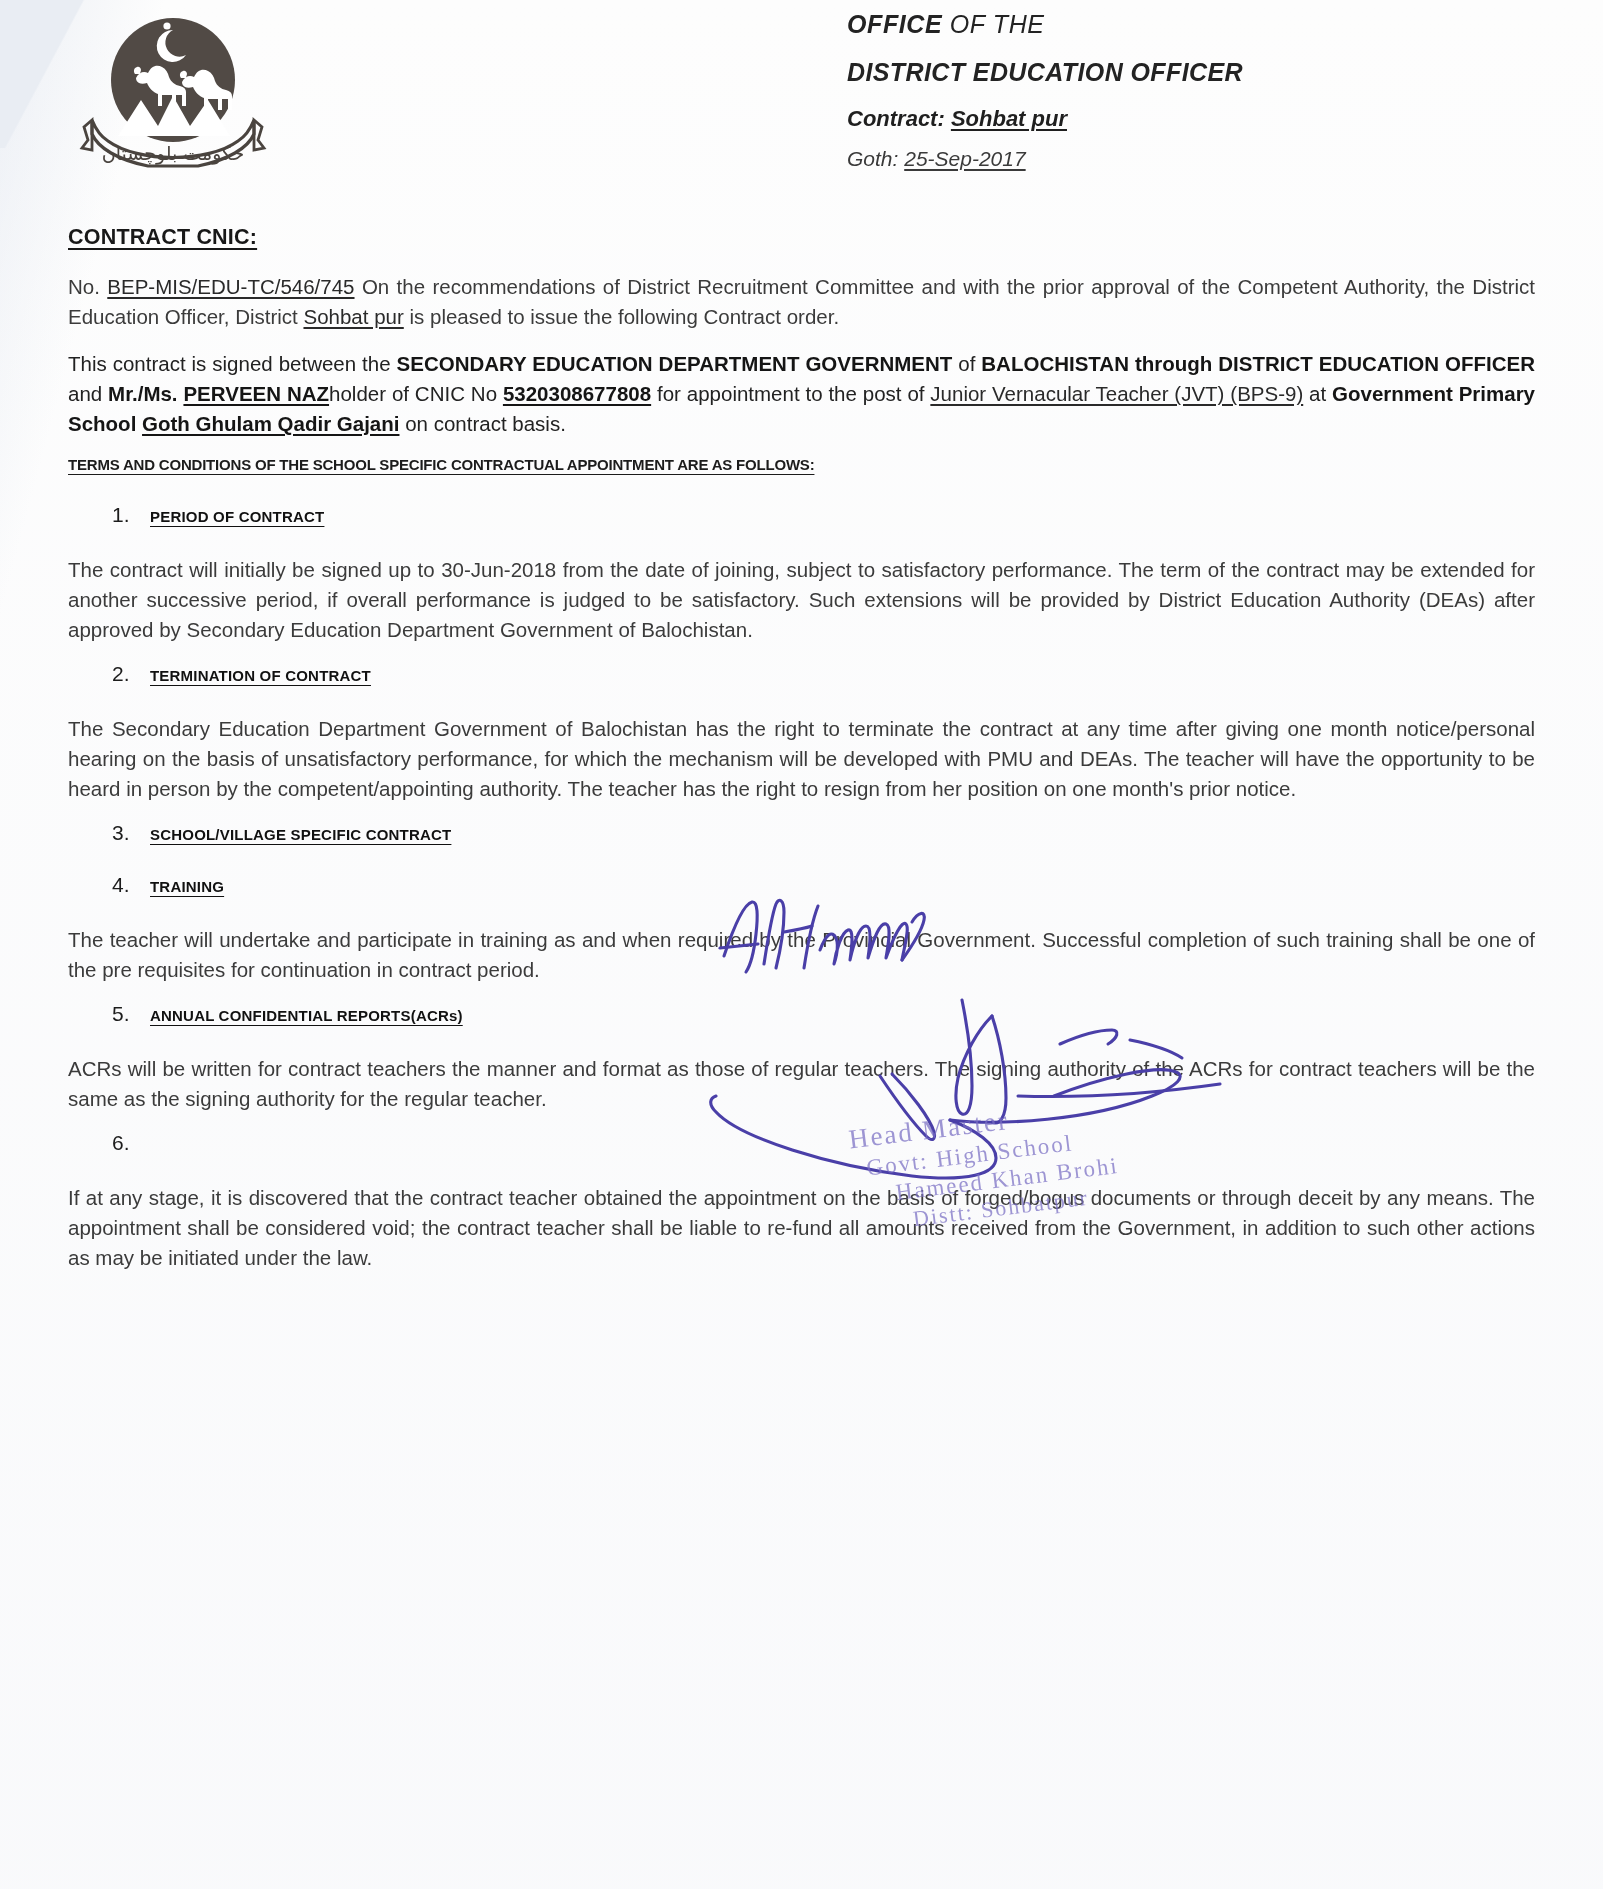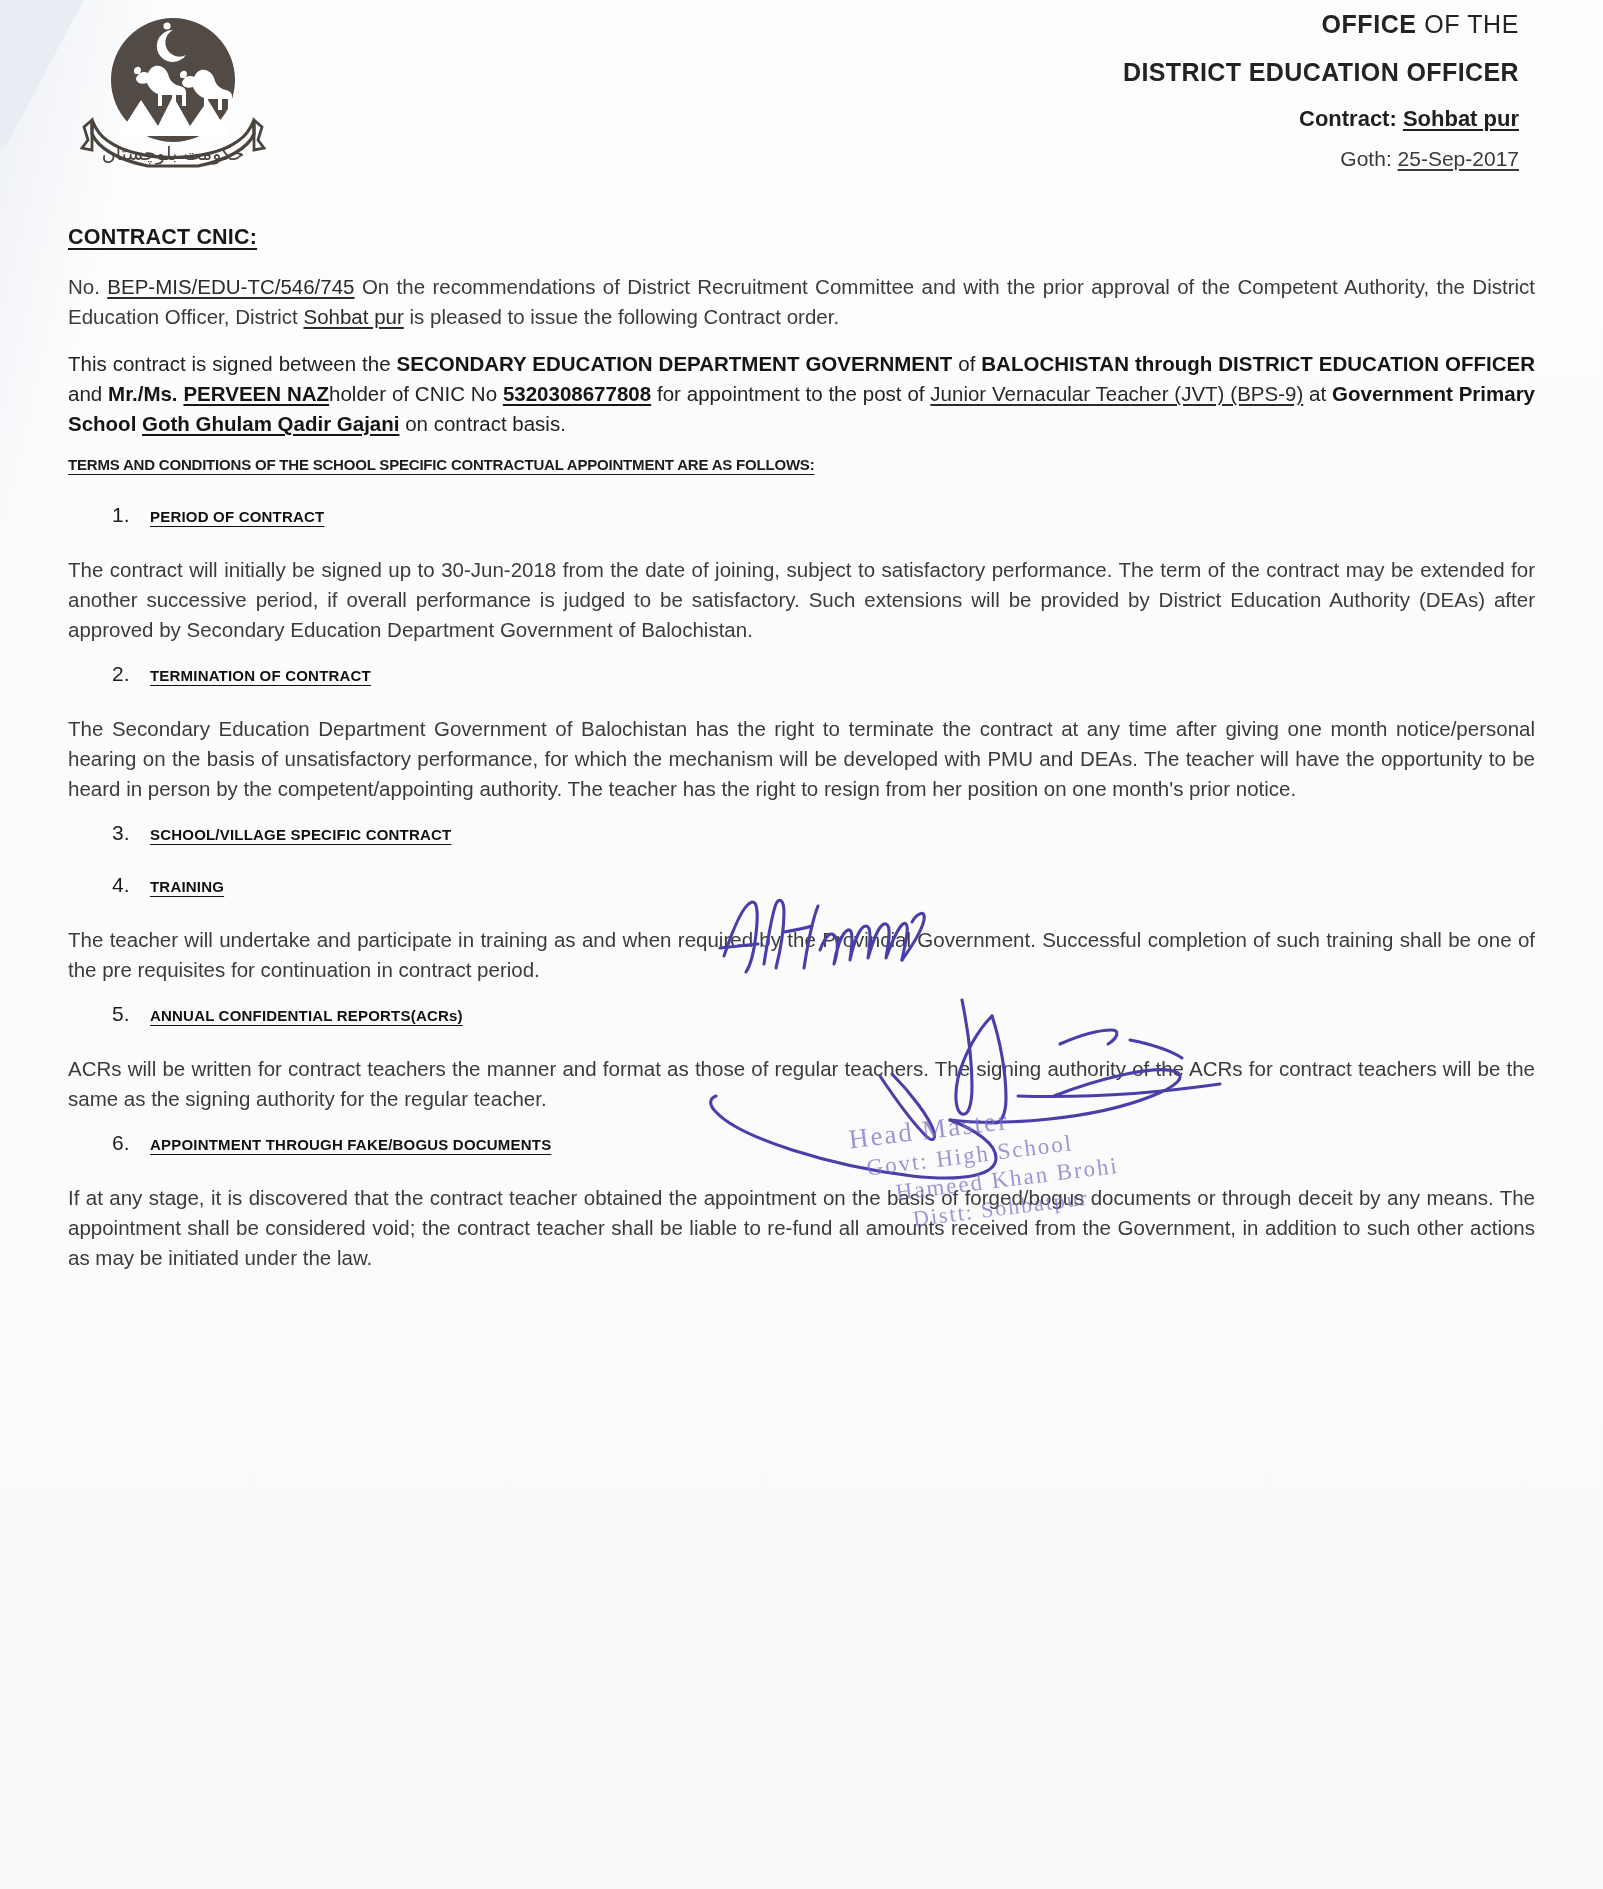--- a/index.html
+++ b/index.html
@@ -43,24 +43,25 @@
   }
   .emblem {
     position: absolute;
     left: 78px;
     top: 8px;
     width: 190px;
     height: 185px;
   }
   .header-text {
     position: absolute;
-    right: 84px;
+    right: 96px;
     top: 10px;
-    text-align: right;
+    text-align: left;
     width: 660px;
+    font-style: italic;
   }
   .h-line1 {
     font-size: 25px;
     font-weight: bold;
     letter-spacing: 0.6px;
     color: #232323;
     margin-bottom: 19px;
   }
   .h-line1 .thin { font-weight: normal; }
   .h-line2 {
@@ -296,21 +297,20 @@
       <div class="clause-head">
         <span class="clause-num">5.</span>
         <span class="clause-title">ANNUAL CONFIDENTIAL REPORTS(ACRs)</span>
       </div>
       <p class="para clause-body">ACRs will be written for contract teachers the manner and format as those of regular teachers. The signing authority of the ACRs for contract teachers will be the same as the signing authority for the regular teacher.</p>
     </div>
 
     <div class="clause">
       <div class="clause-head">
         <span class="clause-num">6.</span>
-        <span class="clause-title">APPOINTMENT THROUGH FAKE/BOGUS DOCUMENTS</span>
       </div>
       <p class="para clause-body">If at any stage, it is discovered that the contract teacher obtained the appointment on the basis of forged/bogus documents or through deceit by any means. The appointment shall be considered void; the contract teacher shall be liable to re-fund all amounts received from the Government, in addition to such other actions as may be initiated under the law.</p>
     </div>
 
   </div>
 
   <div class="ink-layer">
 
     <svg class="signature" viewBox="0 0 560 330">
       <g fill="none" stroke="#4a3fa8" stroke-width="3.1" stroke-linecap="round" stroke-linejoin="round">

